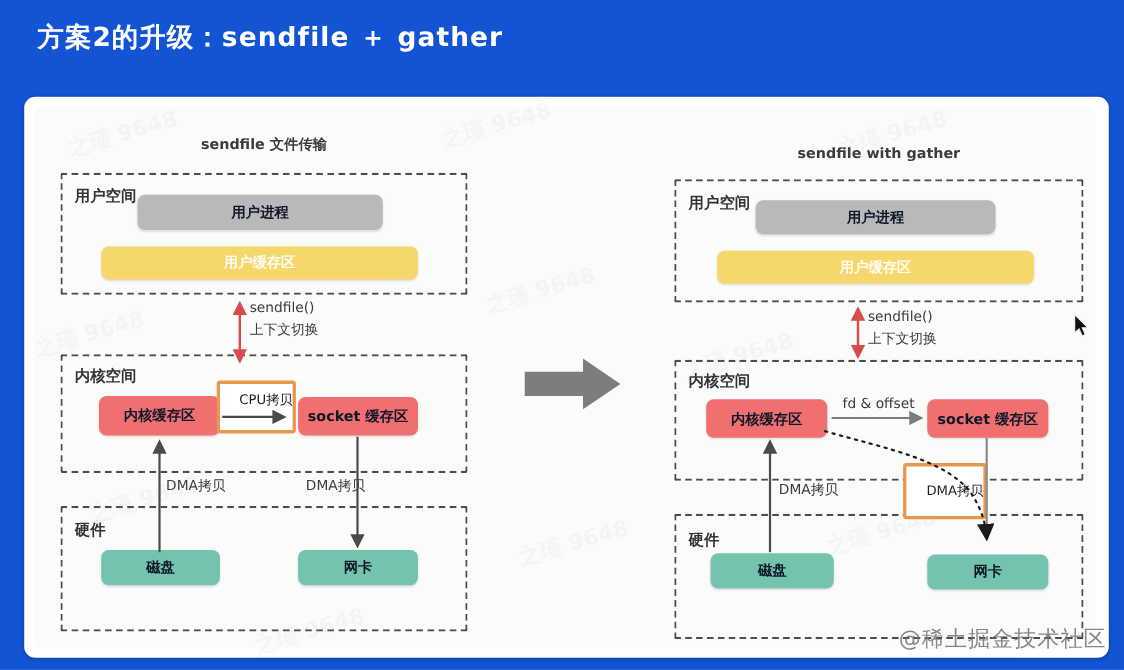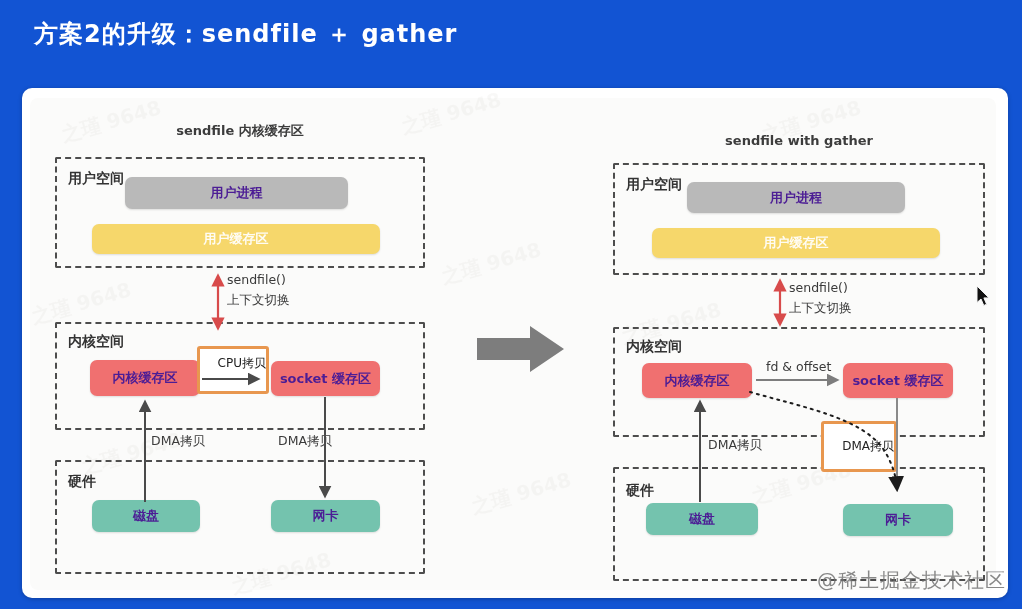--- a/index.html
+++ b/index.html
@@ -20,21 +20,21 @@
   .panel{
     left:30px;top:98px;width:966px;height:492px;background:#fbfbfa;
     border-radius:8px;
   }
   .diagram-title{font-size:13px;font-weight:700;color:#3c3c3c;text-align:center;}
   .dashed{
     border:2px dashed #4d4d4d;background:transparent;border-radius:2px;
   }
   .zone-label{font-size:14px;font-weight:700;color:#333;}
   .box{
-    border-radius:7px;color:#4c1d95;font-weight:700;font-size:13px;
+    border-radius:7px;color:#0f172a;font-weight:700;font-size:13px;
     display:flex;align-items:center;justify-content:center;
     box-shadow:0 1px 2px rgba(0,0,0,.12);
   }
   .gray-box{background:#b9b9b9;}
   .yellow-box{background:#f6d76b;color:rgba(255,255,255,.92);}
   .red-box{background:#f07070;}
   .teal-box{background:#74c3ae;}
   .outline-box{
     background:#ffffff;border:3px solid #e8974f;border-radius:3px;
     color:#222;font-size:12px;font-weight:400;
@@ -65,21 +65,21 @@
 <div class="abs wm" style="left:400px;top:100px">之瑾 9648</div>
 <div class="abs wm" style="left:760px;top:108px">之瑾 9648</div>
 <div class="abs wm" style="left:30px;top:290px">之瑾 9648</div>
 <div class="abs wm" style="left:440px;top:250px">之瑾 9648</div>
 <div class="abs wm" style="left:620px;top:310px">之瑾 9648</div>
 <div class="abs wm" style="left:80px;top:440px">之瑾 9648</div>
 <div class="abs wm" style="left:470px;top:480px">之瑾 9648</div>
 <div class="abs wm" style="left:750px;top:470px">之瑾 9648</div>
 <div class="abs wm" style="left:230px;top:560px">之瑾 9648</div>
 
-<div class="abs diagram-title" style="left:55px;top:122px;width:370px">sendfile 内核缓存区</div>
+<div class="abs diagram-title" style="left:55px;top:122px;width:370px">sendfile 文件传输</div>
 
 <div class="abs dashed" style="left:55px;top:157px;width:366px;height:107px"></div>
 <div class="abs zone-label" style="left:68px;top:170px">用户空间</div>
 <div class="abs box gray-box" style="left:125px;top:177px;width:223px;height:32px">用户进程</div>
 <div class="abs box yellow-box" style="left:92px;top:224px;width:288px;height:30px">用户缓存区</div>
 
 <div class="abs small-label" style="left:227px;top:272px">sendfile()</div>
 <div class="abs small-label" style="left:227px;top:292px">上下文切换</div>
 
 <div class="abs dashed" style="left:55px;top:322px;width:366px;height:104px"></div>

